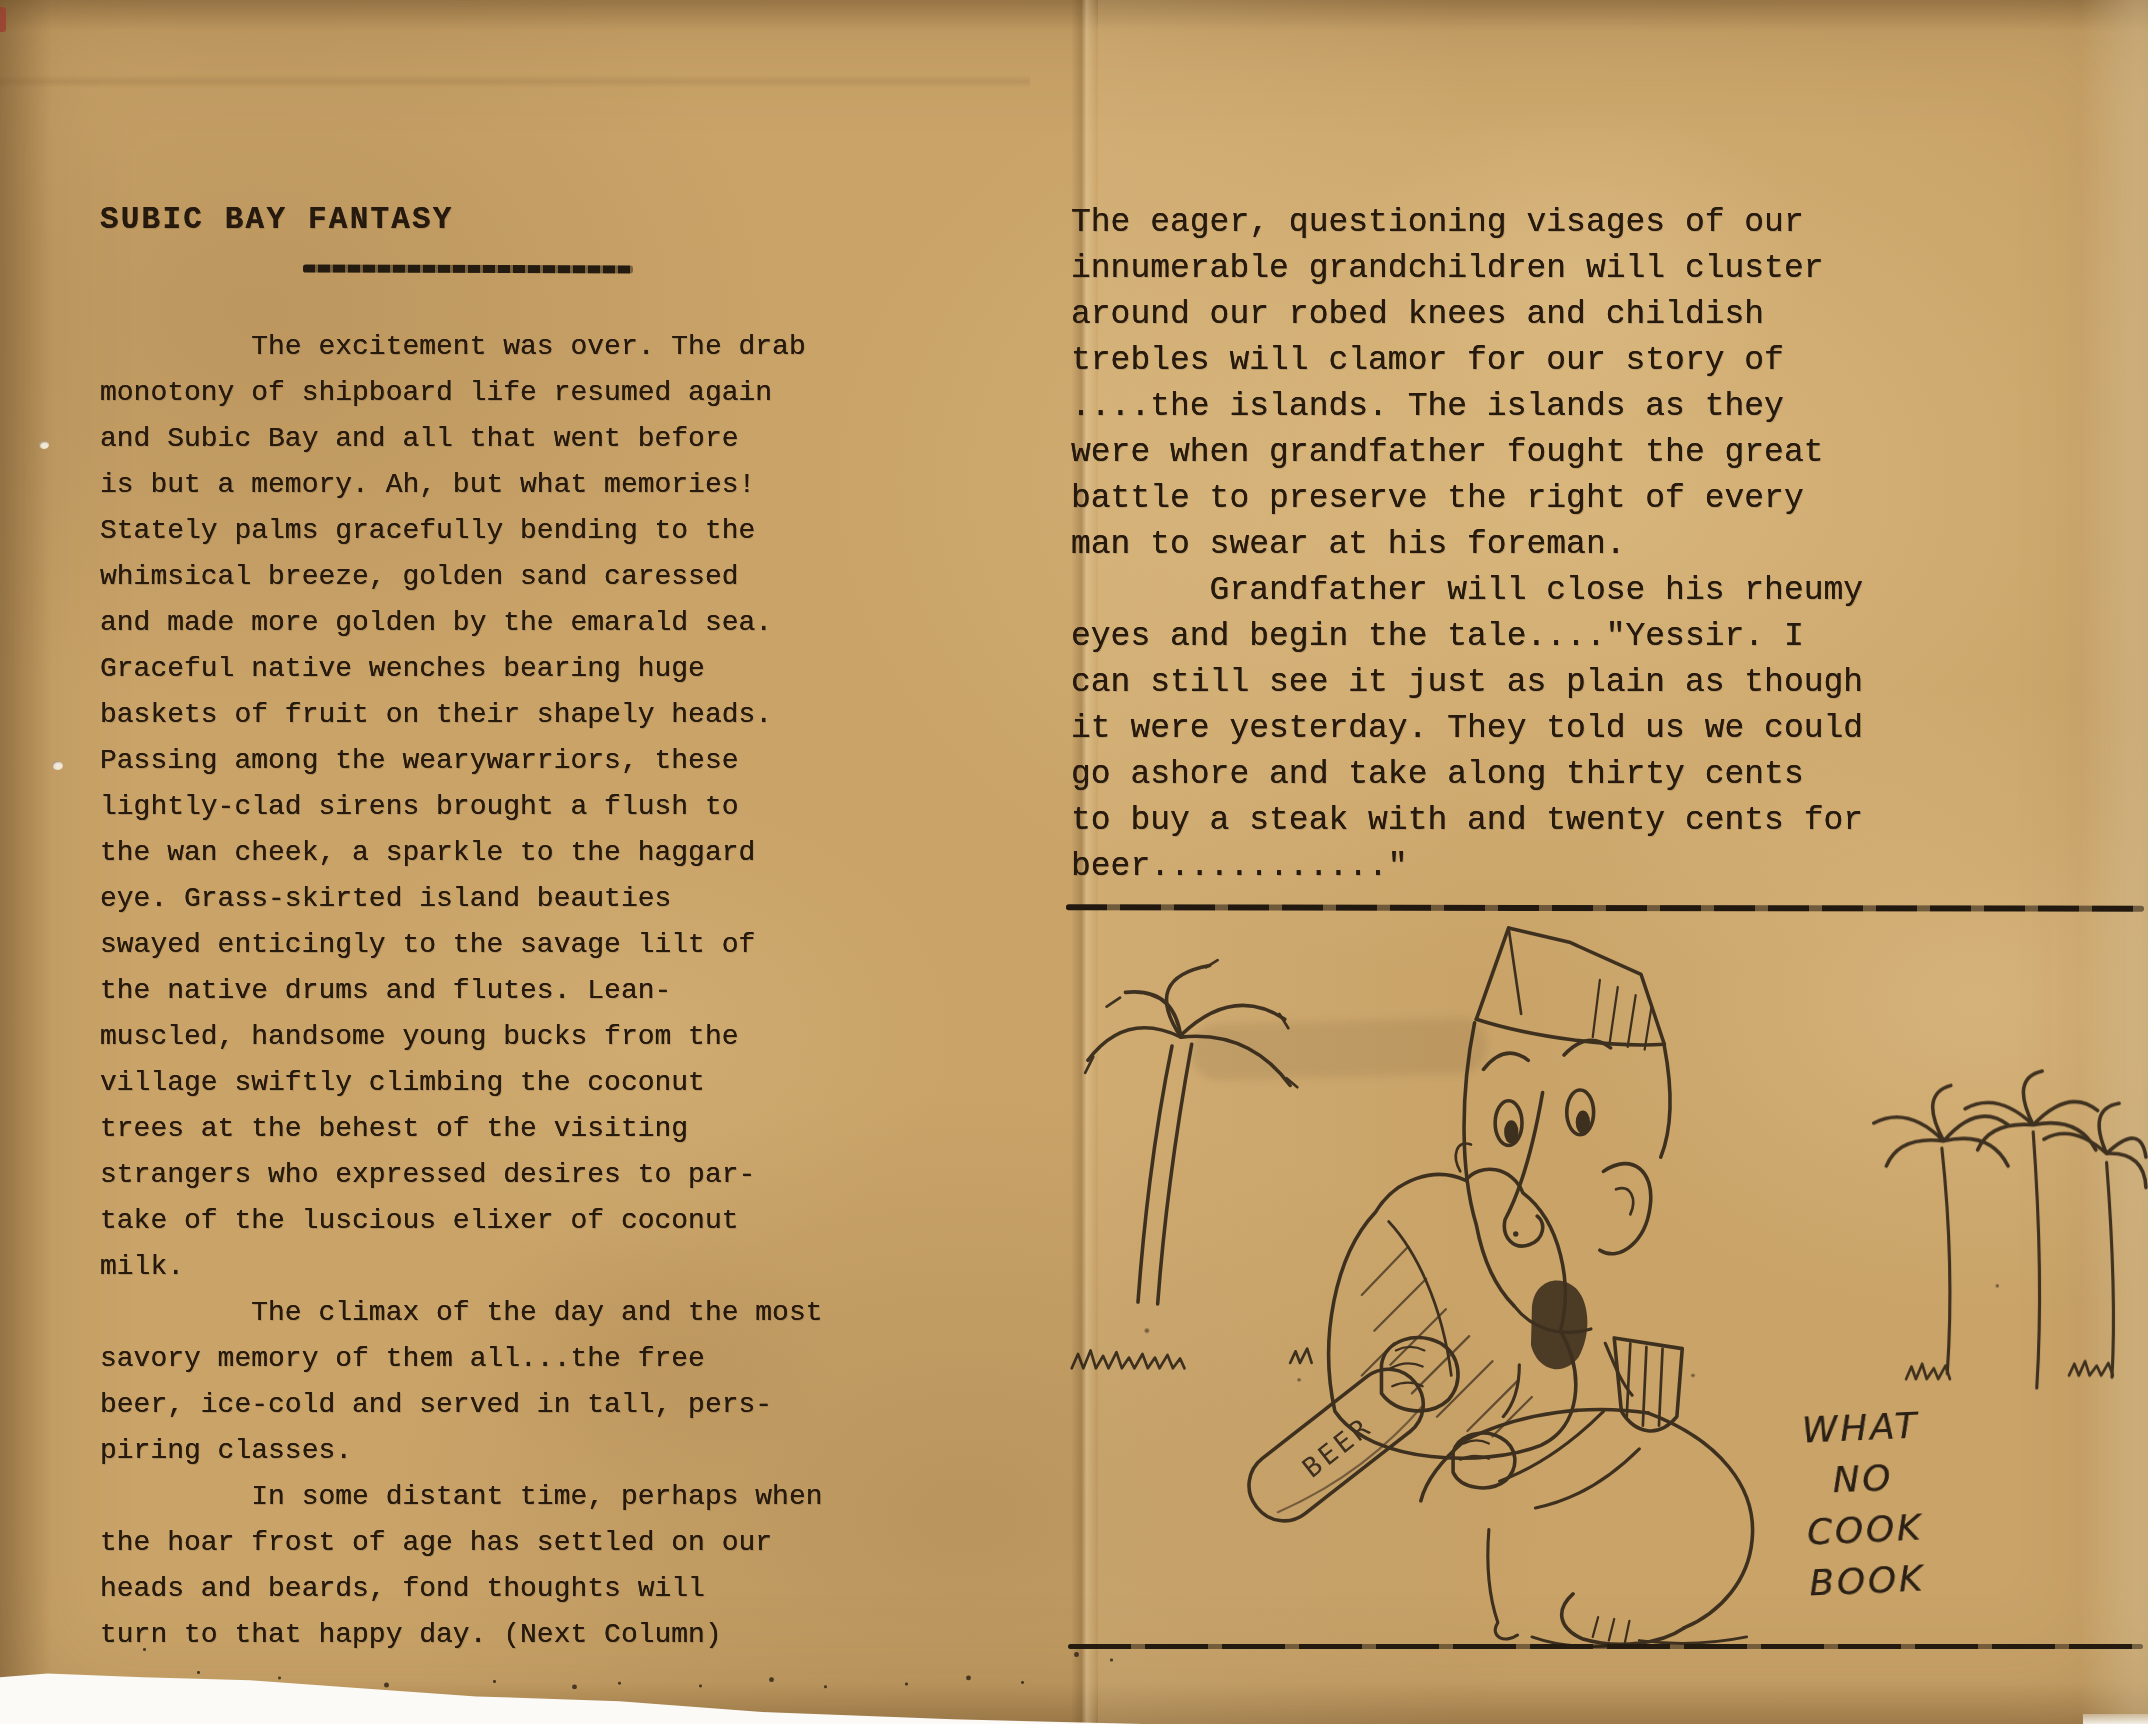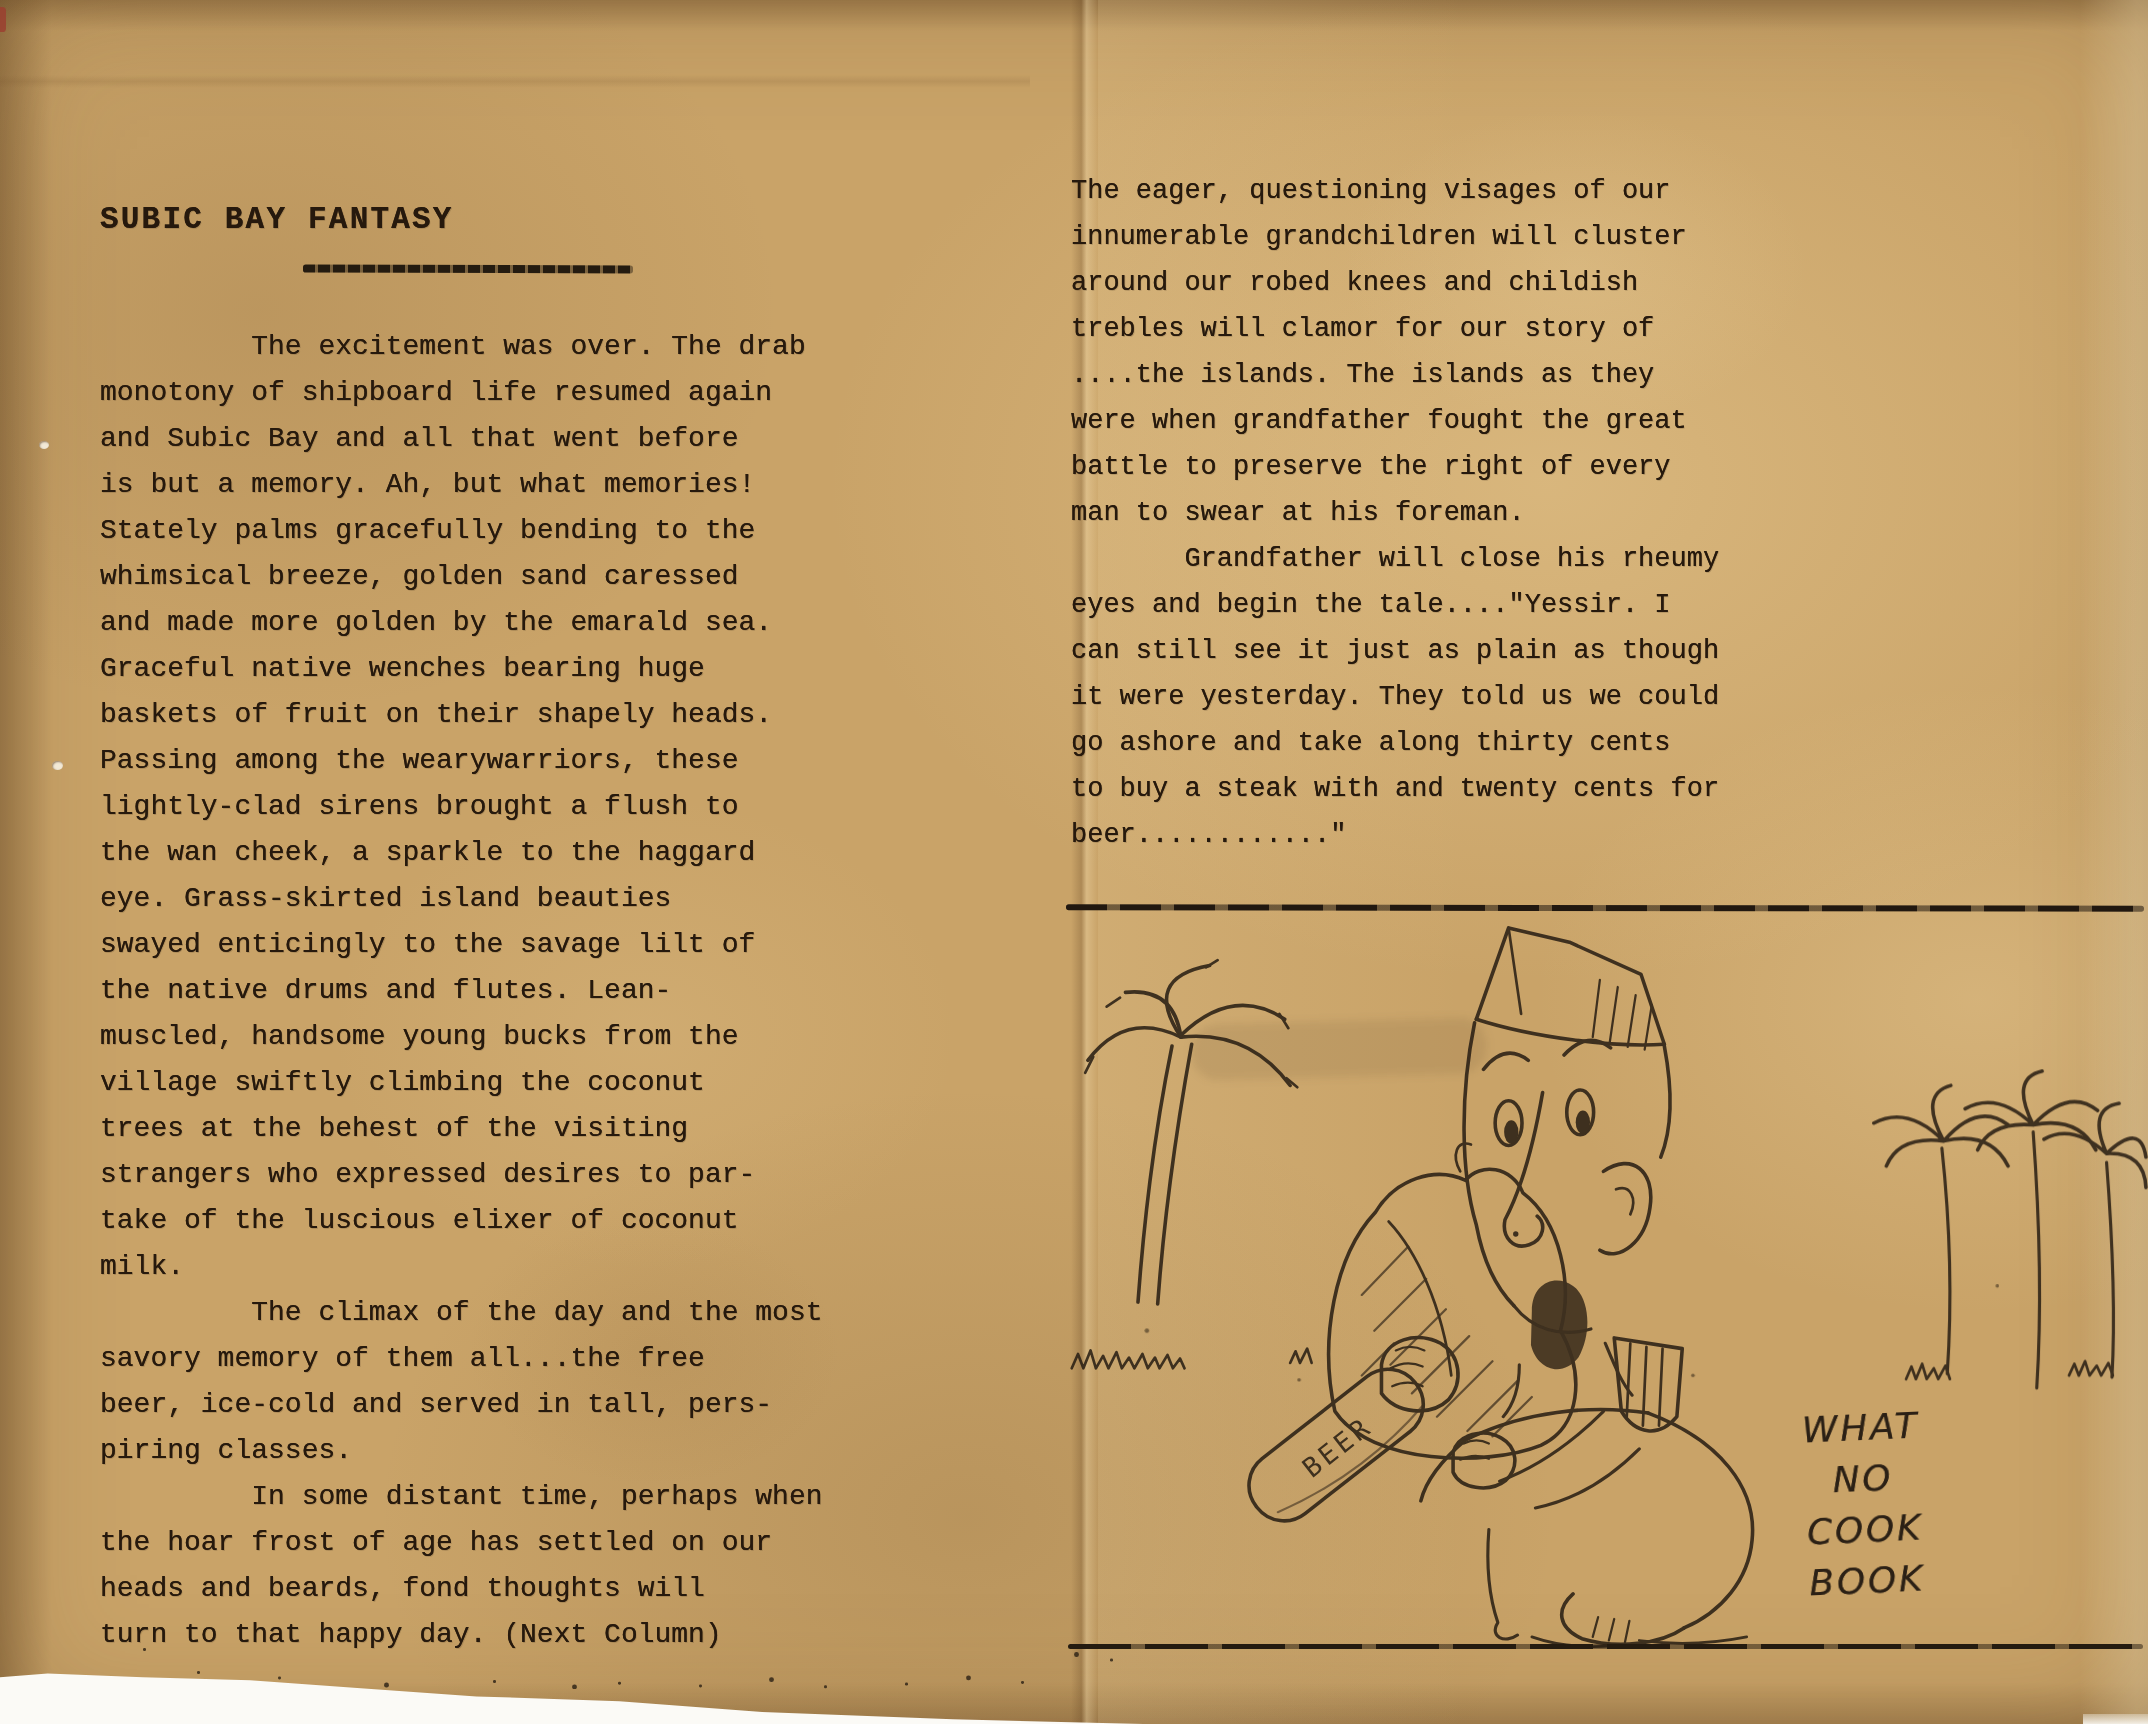--- a/index.html
+++ b/index.html
@@ -24,21 +24,21 @@
     font-size:31px; font-weight:700; letter-spacing:2.2px; white-space:pre;margin-top:34px;
   }
   .title-underline{
     position:absolute; left:303px; top:265px; width:330px; height:8px;
     background:repeating-linear-gradient(90deg,#241b10 0 11.6px, rgba(36,27,16,.45) 11.6px 15px);
     border-radius:2.7px; transform:rotate(.15deg);
   }
   .col{ position:absolute; white-space:pre; }
   .col .tline{ white-space:pre; }
   .col-left{ left:100px; top:324px; font-size:28px; line-height:46px; letter-spacing:0; }
-  .col-right{ left:1071px; top:168px; font-size:27px; line-height:46px; letter-spacing:0;font-family:Liberation Mono, monospace; }
+  .col-right{ left:1071px; top:200px; font-size:33px; line-height:46px; letter-spacing:0;font-family:Liberation Mono, monospace; }
   .rule{ position:absolute; border-radius:2.7px; }
   .rule-top{
     left:1066px; top:905px; width:1078px; height:6.3px;
     background:repeating-linear-gradient(90deg,#211810 0 41px, rgba(33,24,16,.55) 41px 54px);
     transform:rotate(.08deg);
   }
   .rule-bottom{
     left:1068px; top:1644px; width:1075px; height:4.5px;
     background:repeating-linear-gradient(90deg,#241b10 0 63px, rgba(36,27,16,.5) 63px 77px);
   }

